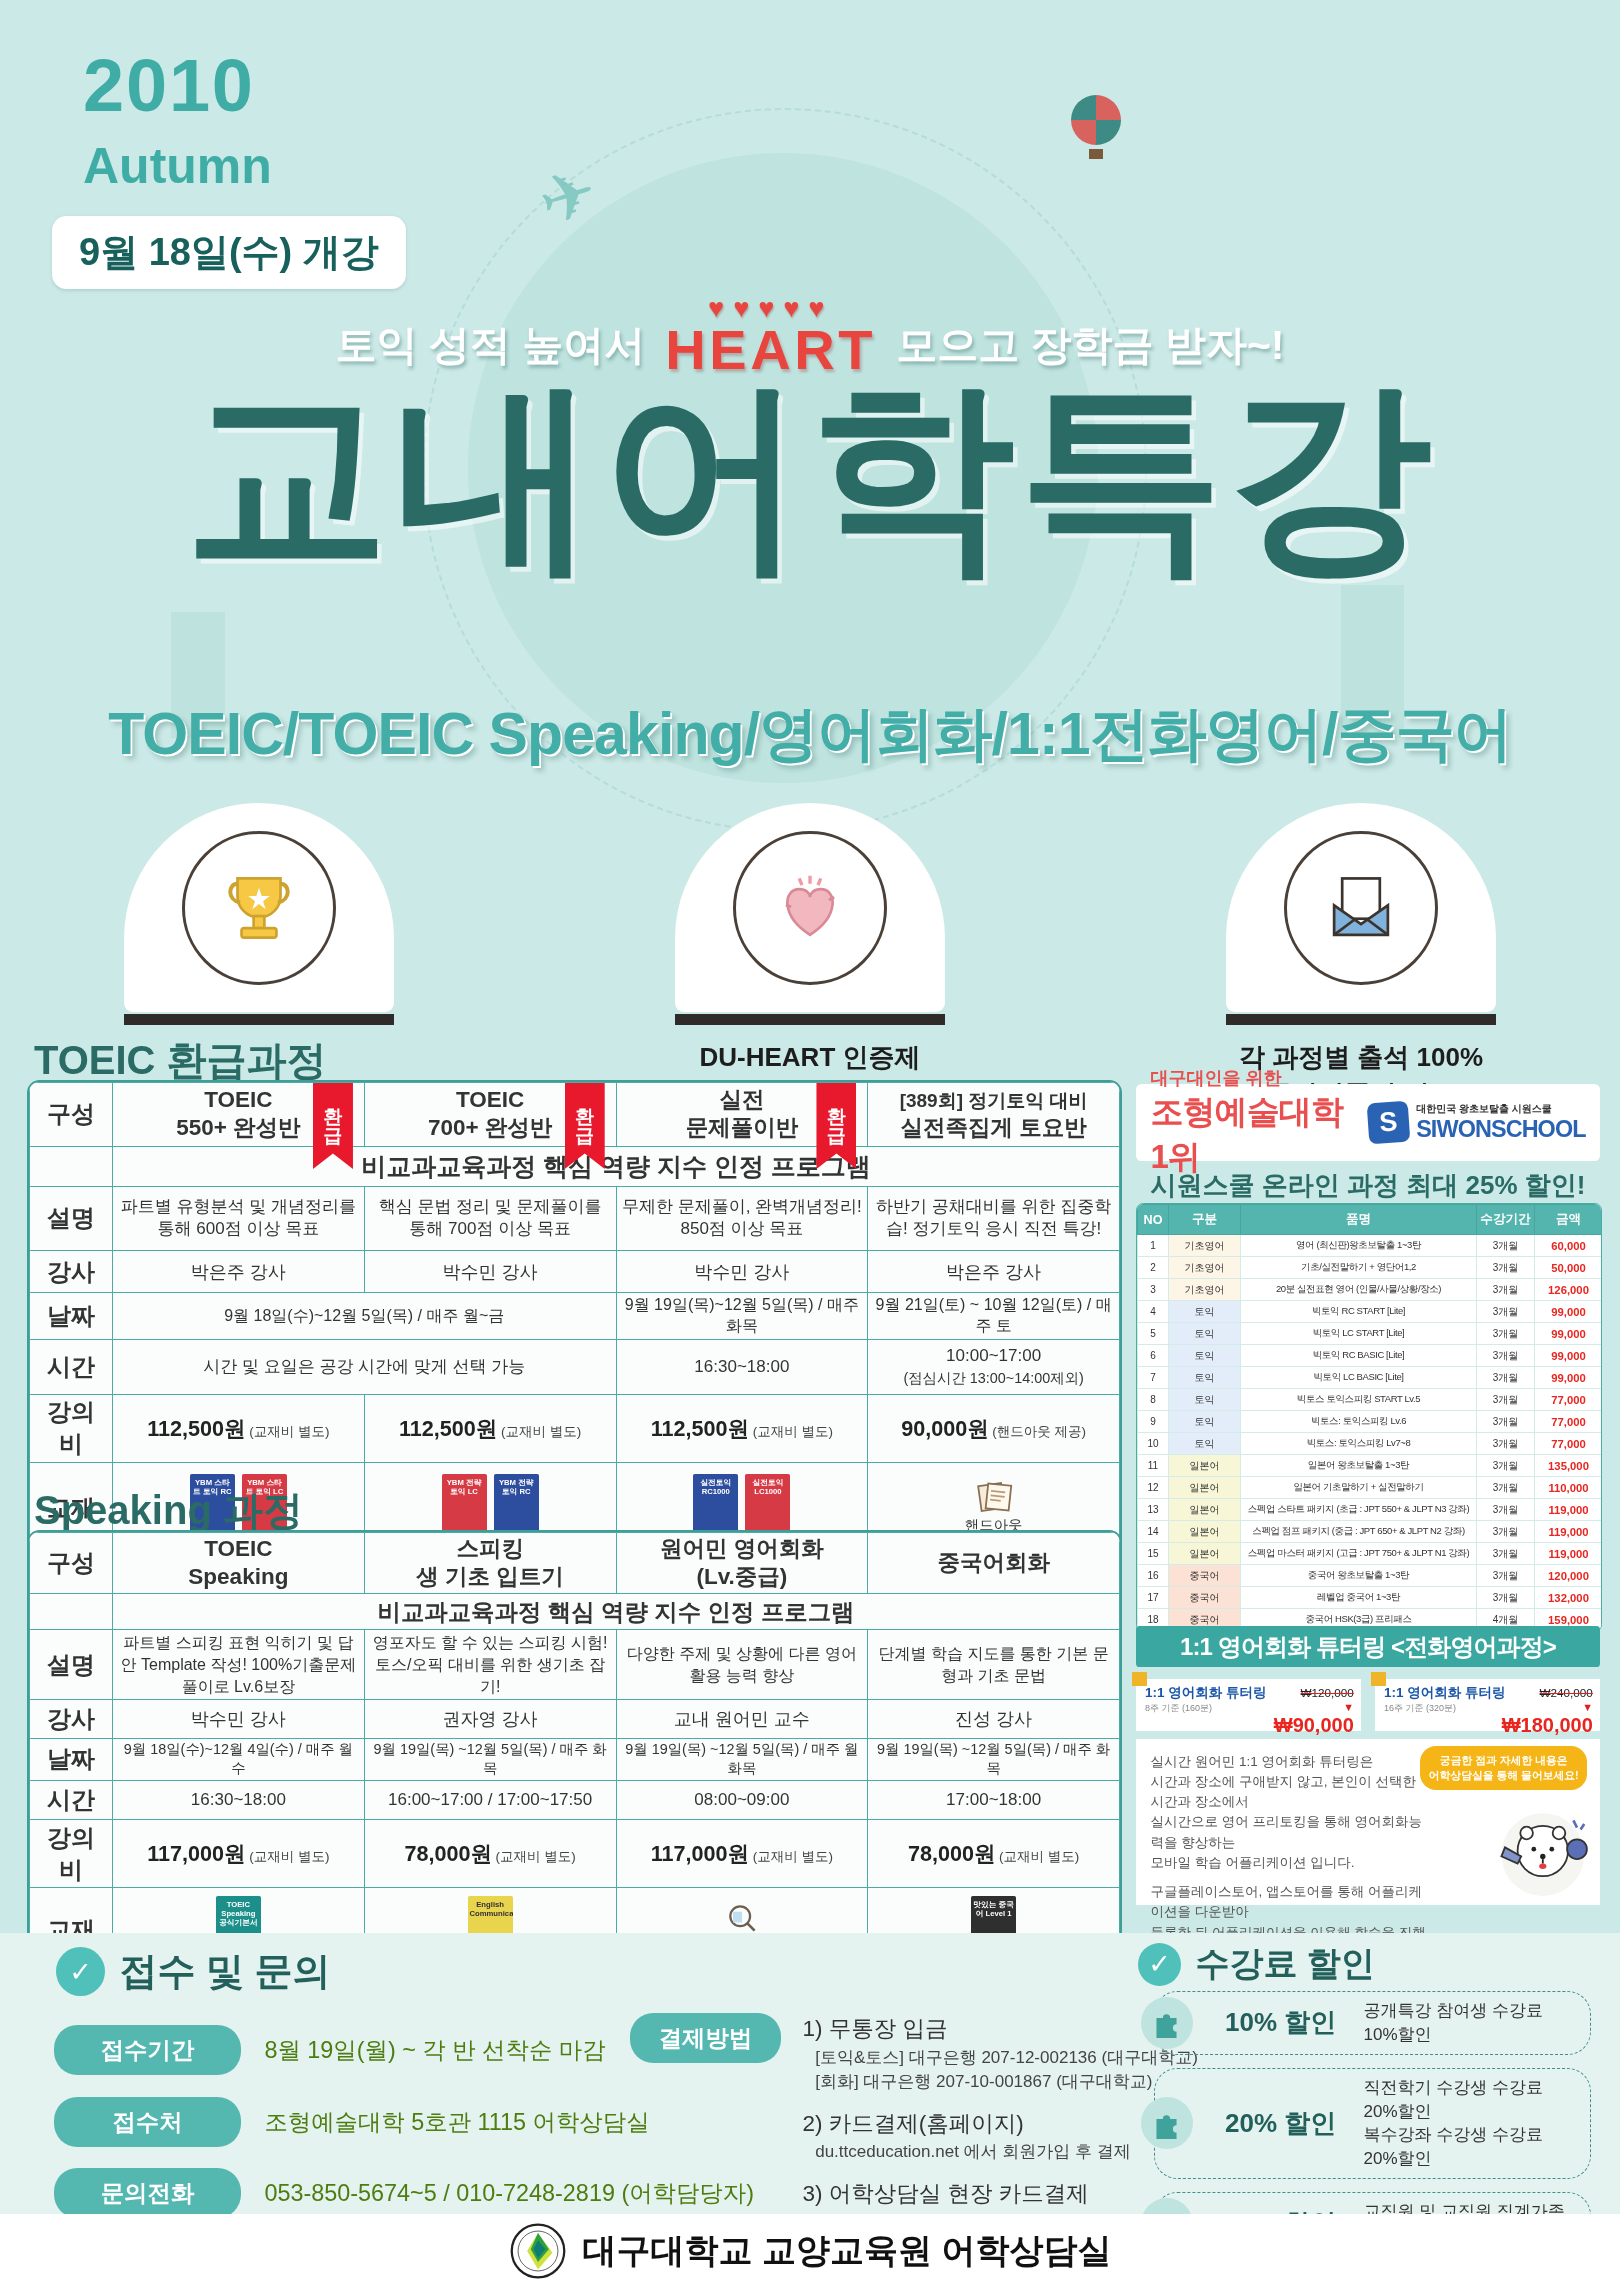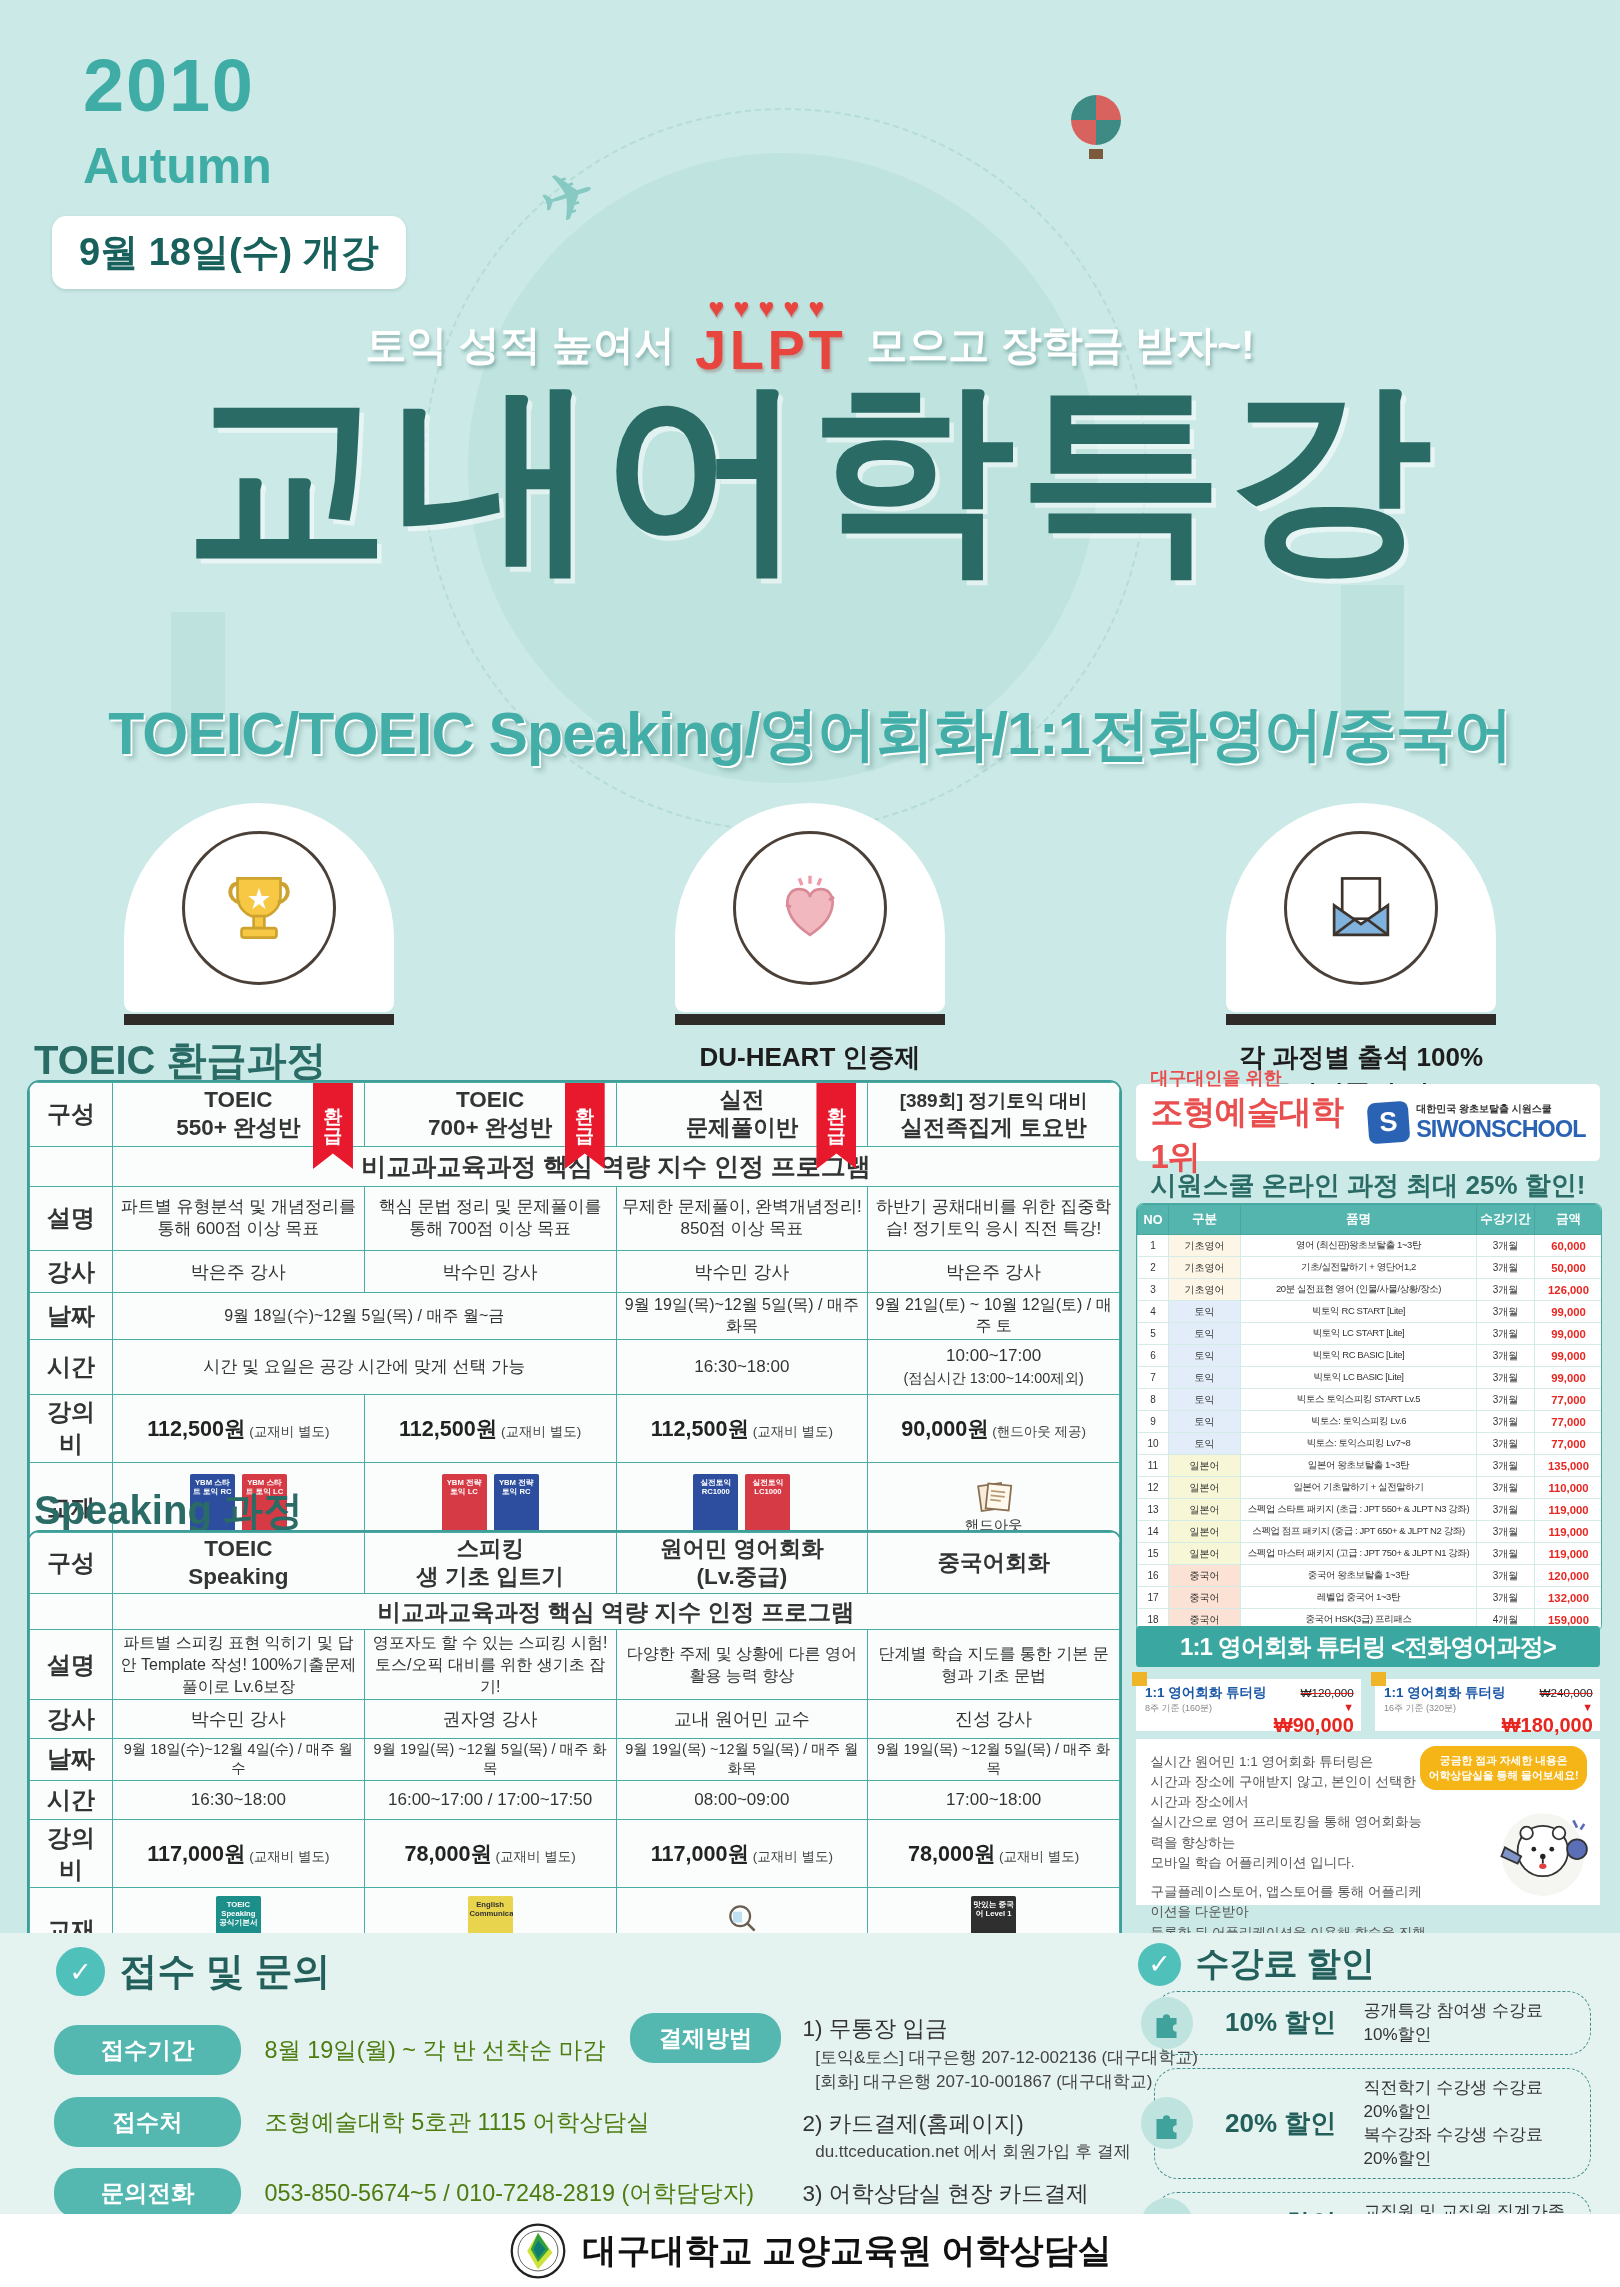--- a/index.html
+++ b/index.html
@@ -163,21 +163,21 @@
   <div class="deco skyline"></div>
 
   <div class="year">2010</div>
   <div class="season">Autumn</div>
   <div class="start-badge">9월 18일(수) 개강</div>
 
   <div class="slogan">
     <span class="side">토익 성적 높여서</span>
     <span class="heart-block">
       <span class="heart-row">♥♥♥♥♥</span><br>
-      <span class="heart-word">JLPT</span>
+      <span class="heart-word">HEART</span>
     </span>
     <span class="side">모으고 장학금 받자~!</span>
   </div>
 
   <div class="main-title">교내어학특강</div>
   <div class="sub-title">TOEIC/TOEIC Speaking/영어회화/1:1전화영어/중국어</div>
 
   <div class="benefits">
     <div class="benefit">
       <div class="arch">

